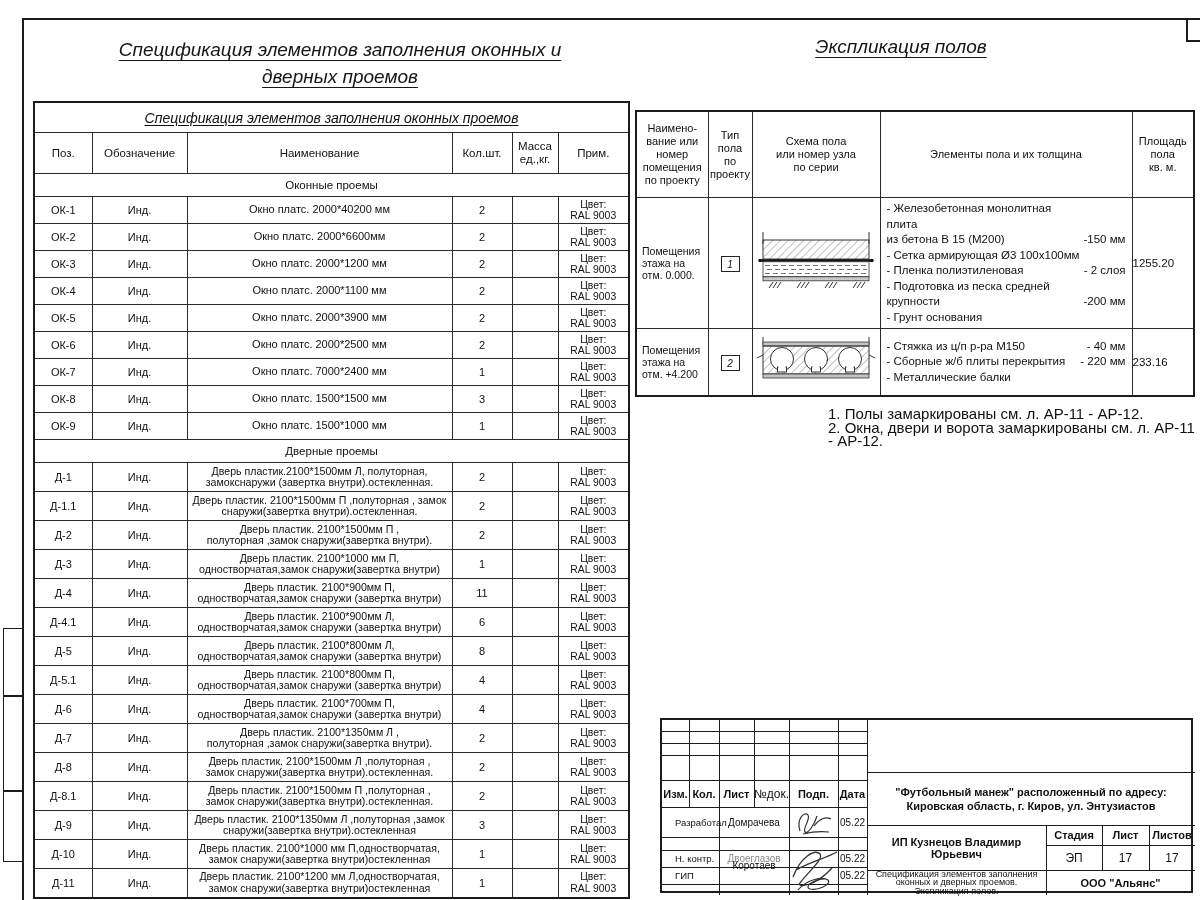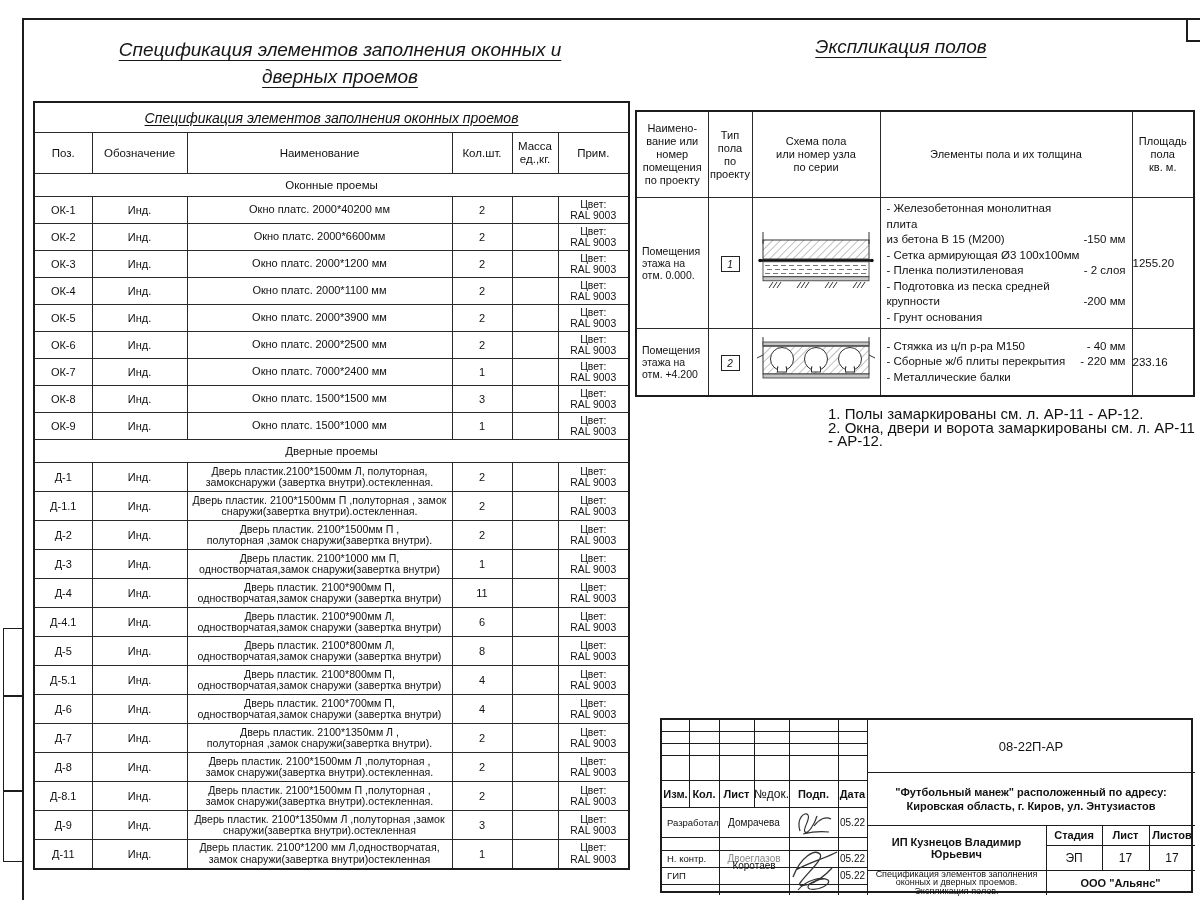--- a/index.html
+++ b/index.html
@@ -56,21 +56,21 @@
   .tblock{left:660px;top:718px;width:533px;height:175px;border:2px solid #1c1c1c;box-sizing:border-box;}
   .tb-h{position:absolute;border-top:1px solid #1c1c1c;height:0;}
   .tb-v{position:absolute;border-left:1px solid #1c1c1c;width:0;}
   .tb-cell{position:absolute;display:flex;align-items:center;justify-content:center;text-align:center;white-space:pre-line;}
   .f11{font-size:11px;font-weight:bold;}
   .f13{font-size:13px;}
   .f12{font-size:12px;}
   .f10{font-size:10px;}
   .f9{font-size:9px;line-height:8.6px;}
   .f85{font-size:12px;}
-  .role{font-size:9.5px;justify-content:flex-start;padding-left:5px;text-align:left;}
+  .role{font-size:9.5px;justify-content:flex-start;padding-left:13px;text-align:left;}
   .gray{color:#8a8a8a;}
   .sig{position:absolute;}
 </style>
 </head>
 <body>
 
 <div>
 
   <div class="abs frame-top"></div>
   <div class="abs frame-left"></div>
@@ -344,20 +344,30 @@
           <td class="c-pos">Д-9</td>
           <td class="c-mark">Инд.</td>
           <td class="c-name">Дверь пластик. 2100*1350мм Л ,полуторная ,замок
 снаружи(завертка внутри).остекленная</td>
           <td class="c-qty">3</td>
           <td class="c-mass"></td>
           <td class="c-note">Цвет:
 RAL 9003</td>
         </tr>
 
+        <tr class="r-door">
+          <td class="c-pos">Д-10</td>
+          <td class="c-mark">Инд.</td>
+          <td class="c-name">Дверь пластик. 2100*1000 мм П,одностворчатая,
+замок снаружи(завертка внутри)остекленная</td>
+          <td class="c-qty">1</td>
+          <td class="c-mass"></td>
+          <td class="c-note">Цвет:
+RAL 9003</td>
+        </tr>
 
         <tr class="r-door">
           <td class="c-pos">Д-11</td>
           <td class="c-mark">Инд.</td>
           <td class="c-name">Дверь пластик. 2100*1200 мм Л,одностворчатая,
 замок снаружи(завертка внутри)остекленная</td>
           <td class="c-qty">1</td>
           <td class="c-mass"></td>
           <td class="c-note">Цвет:
 RAL 9003</td>
@@ -573,21 +583,20 @@
     <div class="tb-cell f10" style="left:176px;top:147px;width:29px;height:17px;">05.22</div>
 
     <svg class="sig" style="left:129px;top:88px;" width="45" height="29" viewBox="0 0 45 29">
       <path d="M9,23 C5,10 14,3 17,7 C20,11 11,21 14,24 C17,27 24,15 26,8 M23,18 C28,11 35,8 40,11 M12,26 C20,24 30,23 38,24" fill="none" stroke="#333" stroke-width="1.2"></path>
     </svg>
     <svg class="sig" style="left:126px;top:126px;" width="52" height="47" viewBox="0 0 52 47">
       <path d="M5,31 C13,10 27,3 32,8 C36,13 20,26 12,37 C8,42 27,41 44,22 M8,24 C20,17 38,12 49,6" fill="none" stroke="#333" stroke-width="1.3"></path>
       <path d="M10,44 C18,34 34,30 40,34 C44,38 30,45 22,43 C16,41 24,34 36,33" fill="none" stroke="#333" stroke-width="1.2"></path>
     </svg>
 
-    <div class="tb-cell f13" style="left:205px;top:0;width:328px;height:52px;">08-22П-АР</div>
     <div class="tb-cell f11" style="left:205px;top:52px;width:328px;height:53px;line-height:14px;">"Футбольный манеж" расположенный по адресу:
 Кировская область, г. Киров, ул. Энтузиастов</div>
     <div class="tb-cell f11" style="left:205px;top:105px;width:179px;height:45px;">ИП Кузнецов Владимир Юрьевич</div>
     <div class="tb-cell f11" style="left:384px;top:105px;width:56px;height:20px;">Стадия</div>
     <div class="tb-cell f11" style="left:440px;top:105px;width:47px;height:20px;">Лист</div>
     <div class="tb-cell f11" style="left:487px;top:105px;width:46px;height:20px;">Листов</div>
     <div class="tb-cell f12" style="left:384px;top:125px;width:56px;height:25px;">ЭП</div>
     <div class="tb-cell f12" style="left:440px;top:125px;width:47px;height:25px;">17</div>
     <div class="tb-cell f12" style="left:487px;top:125px;width:46px;height:25px;">17</div>
     <div class="tb-cell f9" style="left:205px;top:150px;width:179px;height:25px;">Спецификация элементов заполнения

